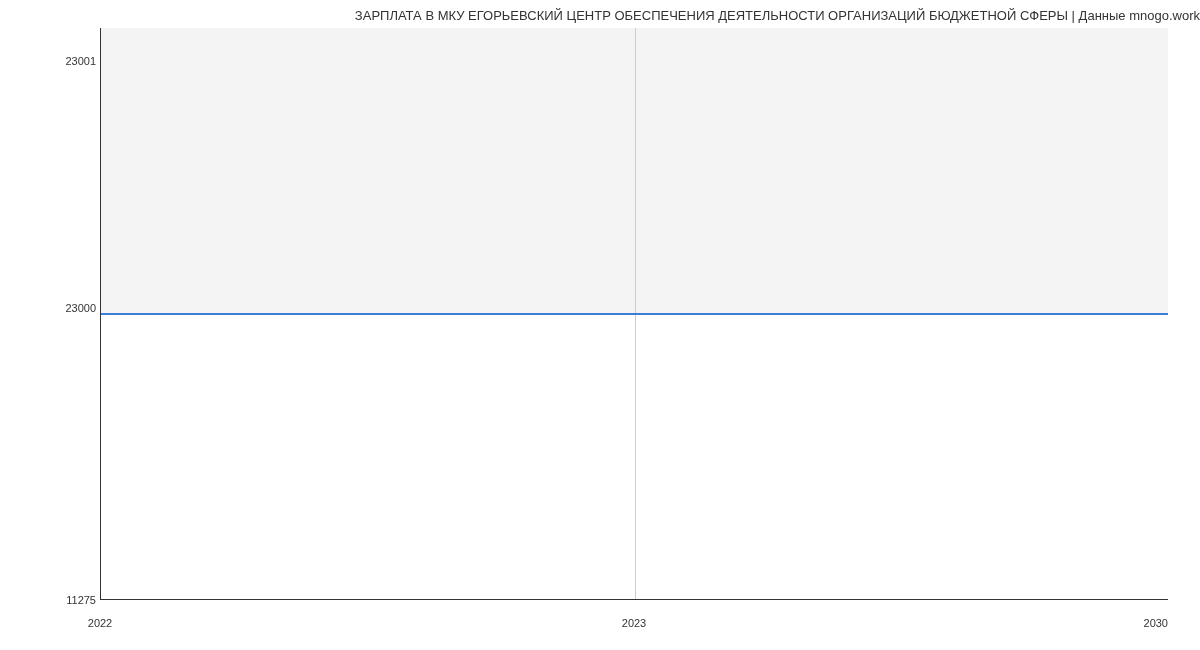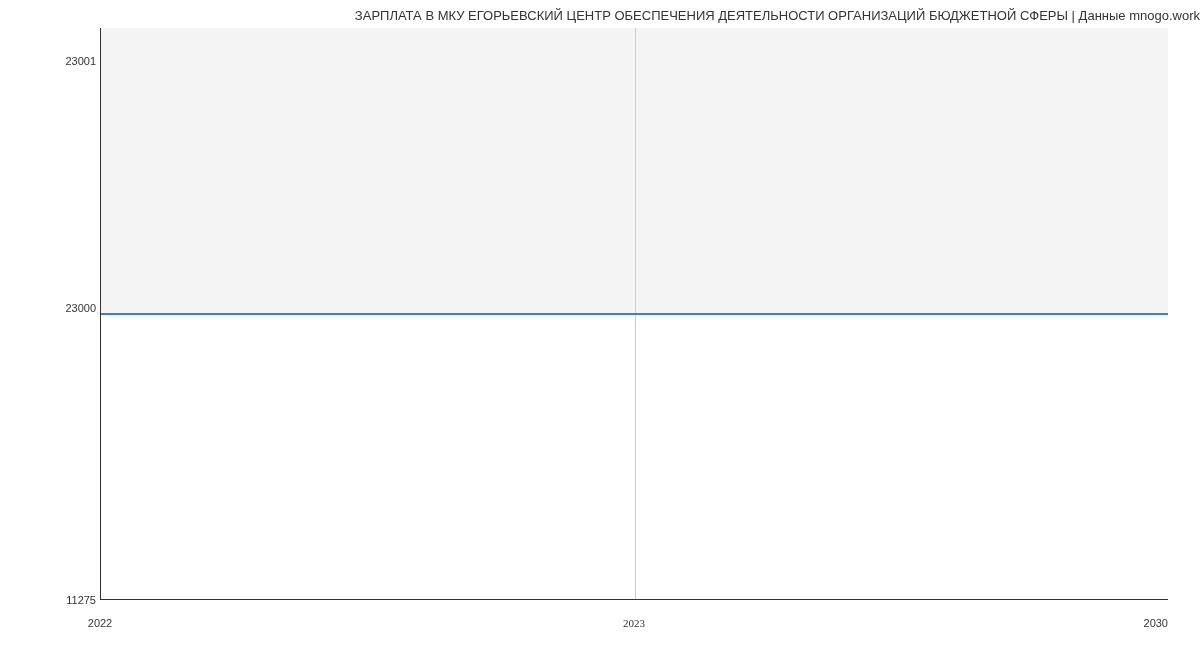--- a/index.html
+++ b/index.html
@@ -77,14 +77,14 @@
   <div class="white-fill" style="top:50%; height:50%;"></div>
   <div class="gridline-v" style="left:50%;"></div>
   <div class="data-line" style="top:calc(50% - 1px);"></div>
 </div>
 
 <div class="y-tick" style="top:28px;margin-top:33px;">23001</div>
 <div class="y-tick" style="top:308px;">23000</div>
 <div class="y-tick" style="top:600px;">11275</div>
 
 <div class="x-tick" style="left:100px;">2022</div>
-<div class="x-tick" style="left:634px;font-family:Liberation Serif, serif;">2023</div>
+<div class="x-tick" style="left:634px;">2023</div>
 <div class="x-tick x-tick-last" style="left:1168px;">2030</div>
 
 </body></html>

